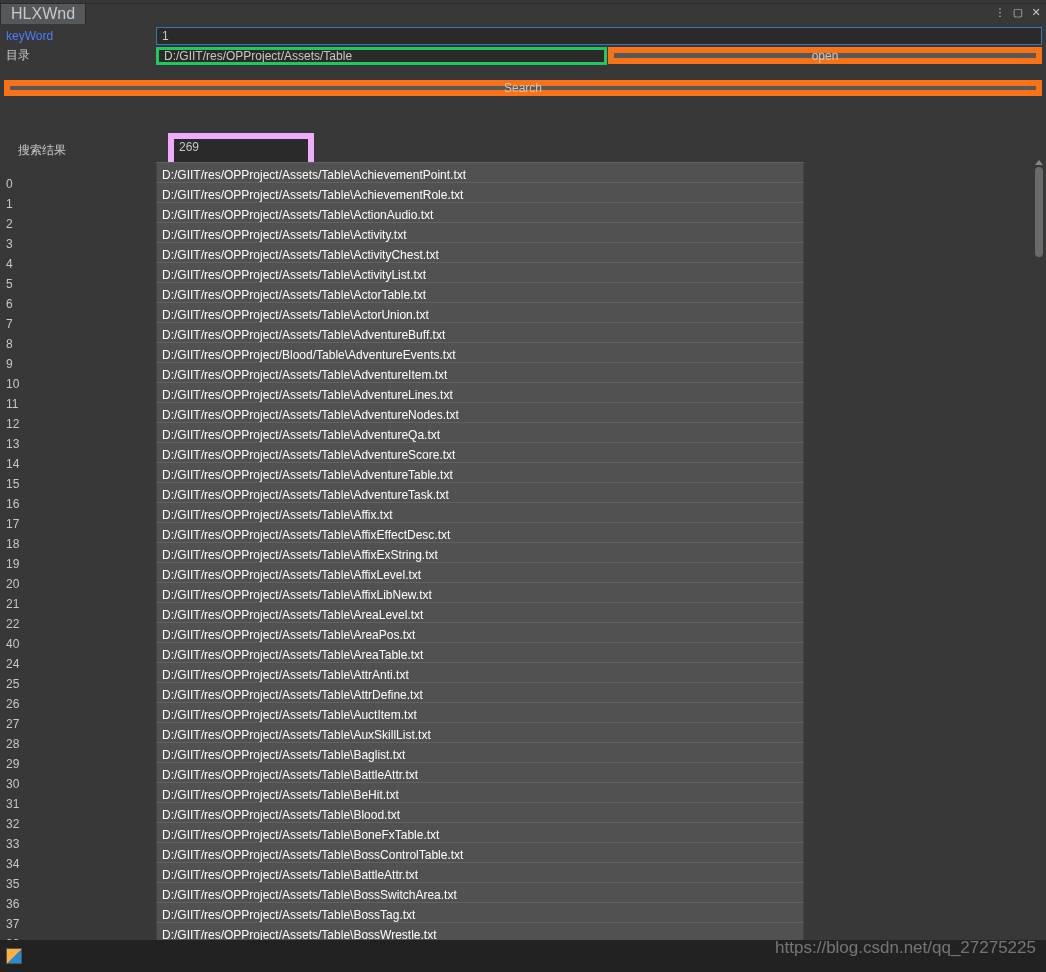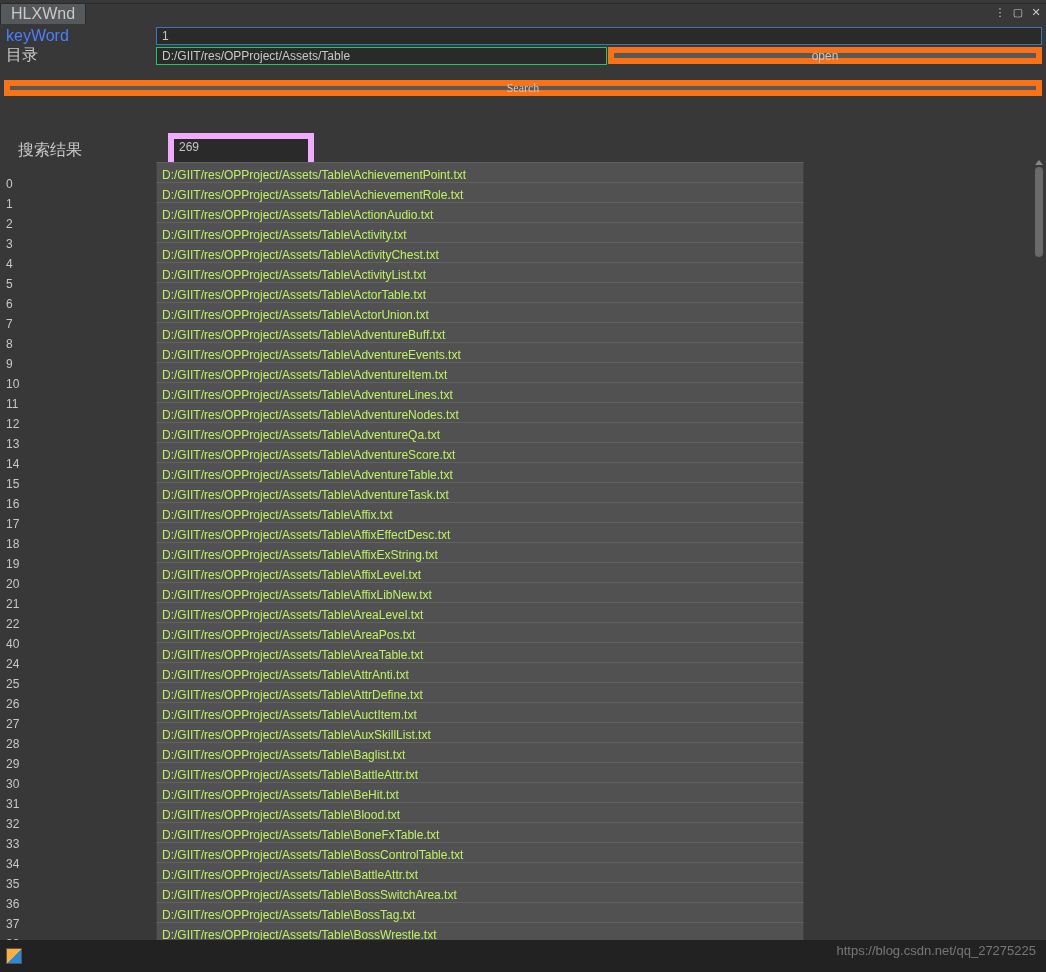--- a/index.html
+++ b/index.html
@@ -56,27 +56,27 @@
 }
 .form-row {
   display: flex;
   align-items: center;
   margin-bottom: 1px;
   height: 19px;
 }
 .label {
   width: 152px;
   padding-left: 2px;
-  font-size: 16px;
+  font-size: 12px;
 }
 .label.link { color: #4c7eff; }
 .input {
   flex: 1;
   background: #2a2a2a;
-  border: 1px solid #22c55e;
+  border: 3px solid #22c55e;
   color: #c8c8c8;
   padding: 1px 5px;
   height: 18px;
   font-size: 12px;
   font-family: inherit;
 }
 .input.focused { border: 1px solid #357ab7; }
 .dir-input { margin-right: 1px; }
 .btn {
   background: #585858;
@@ -84,21 +84,21 @@
   color: #c8c8c8;
   height: 17px;
   font-size: 12px;
   font-family: inherit;
   cursor: pointer;
   display: flex;
   align-items: center;
   justify-content: center;
 }
 .open-btn { width: 434px; }
-.search-btn { width: 100%; margin-top: 15px; height: 16px; font-family: Liberation Serif, serif; }
+.search-btn { width: 100%; margin-top: 15px; height: 16px; }
 .gap { height: 44px; }
 .results-header {
   display: flex;
   align-items: center;
   padding: 0 16px;
   height: 20px;
 }
 .results-header .label { width: 152px; }
 .count-box {
   width: 146px;
@@ -122,21 +122,21 @@
   width: 152px;
   padding-left: 2px;
   color: #c8c8c8;
   font-size: 12px;
 }
 .path-box {
   width: 648px;
   background: #515151;
   border: 1px solid #424242;
   border-top: 1px solid #616161;
-  color: #bef264;
+  color: #ffffff;
   padding: 1px 5px;
   height: 26px;
   font-size: 12px;
   margin-bottom: 19px;
   display: flex;
   align-items: center;
 }
 .scrollbar {
   position: absolute;
   right: 2px;
@@ -172,21 +172,21 @@
   width: 16px; height: 16px;
   margin-left: 6px;
   background: linear-gradient(135deg,#ffb03a 50%, #2a8ad4 50%);
   border: 1px solid #555;
 }
 .watermark {
   position: absolute;
   right: 10px;
   bottom: 14px;
   color: rgba(220,220,220,0.45);
-  font-size: 13px;
+  font-size: 17px;
   margin-left: 36px;
 }
 </style>
 </head>
 <body>
 
 <div class="toolbar-top"></div>
 
 <div class="tab-bar">
   <div class="tab">HLXWnd</div>
@@ -250,21 +250,21 @@
     <div class="result-row">
       <div class="idx">7</div>
       <div class="path-box">D:/GIIT/res/OPProject/Assets/Table\ActorUnion.txt</div>
     </div>
     <div class="result-row">
       <div class="idx">8</div>
       <div class="path-box">D:/GIIT/res/OPProject/Assets/Table\AdventureBuff.txt</div>
     </div>
     <div class="result-row">
       <div class="idx">9</div>
-      <div class="path-box">D:/GIIT/res/OPProject/Assets/Table\AdventureEvents.txt</div>
+      <div class="path-box">D:/GIIT/res/OPProject/Blood/Table\AdventureEvents.txt</div>
     </div>
     <div class="result-row">
       <div class="idx">10</div>
       <div class="path-box">D:/GIIT/res/OPProject/Assets/Table\AdventureItem.txt</div>
     </div>
     <div class="result-row">
       <div class="idx">11</div>
       <div class="path-box">D:/GIIT/res/OPProject/Assets/Table\AdventureLines.txt</div>
     </div>
     <div class="result-row">

